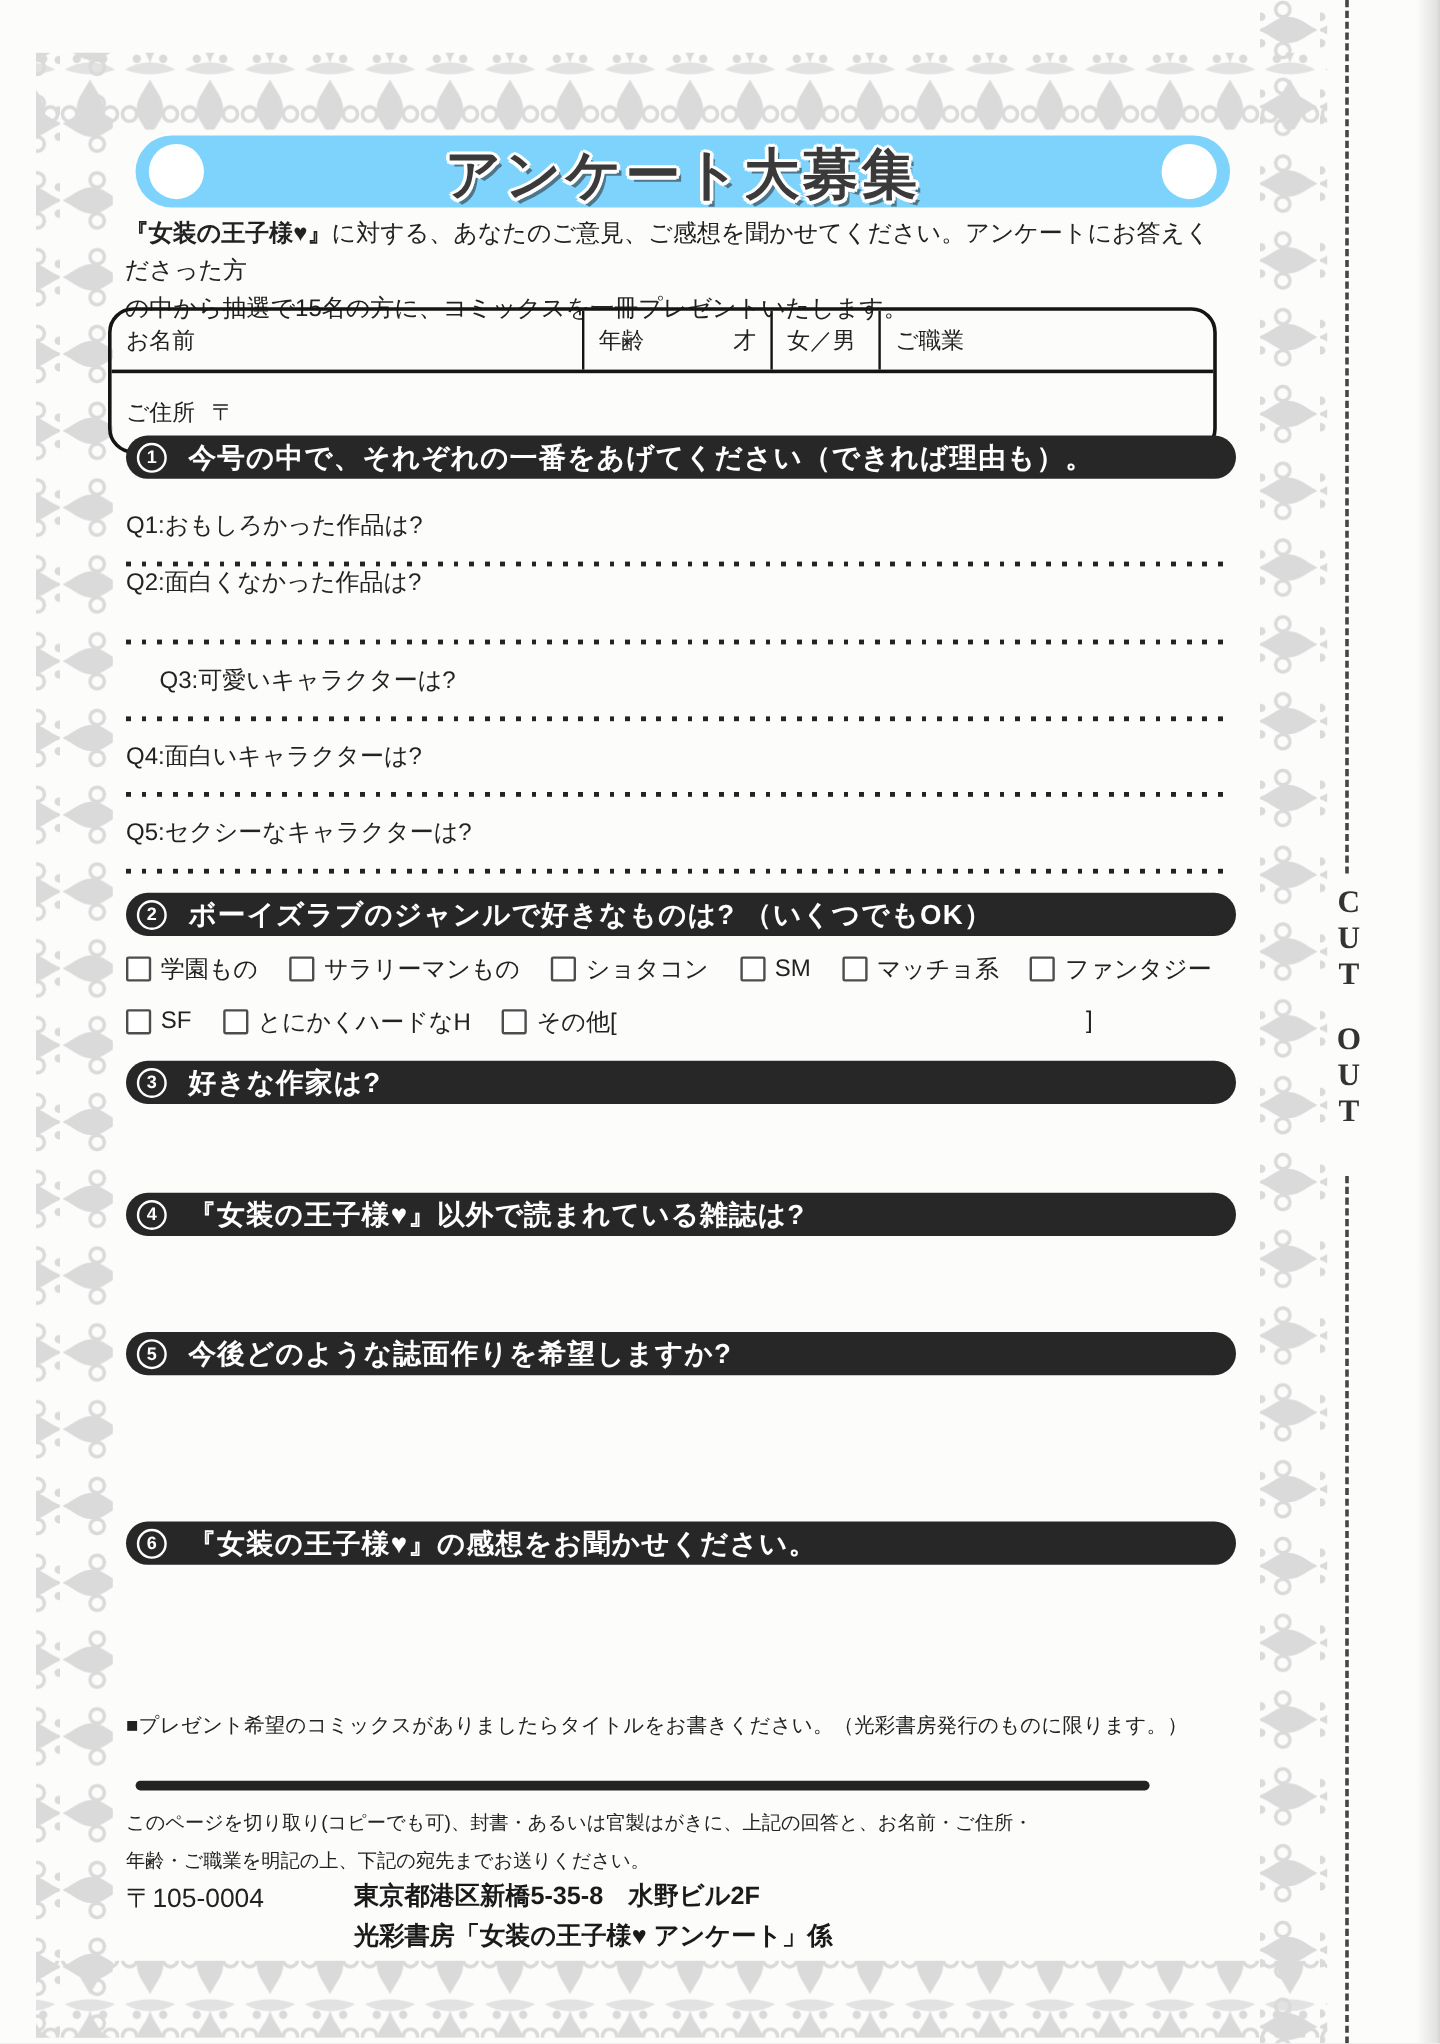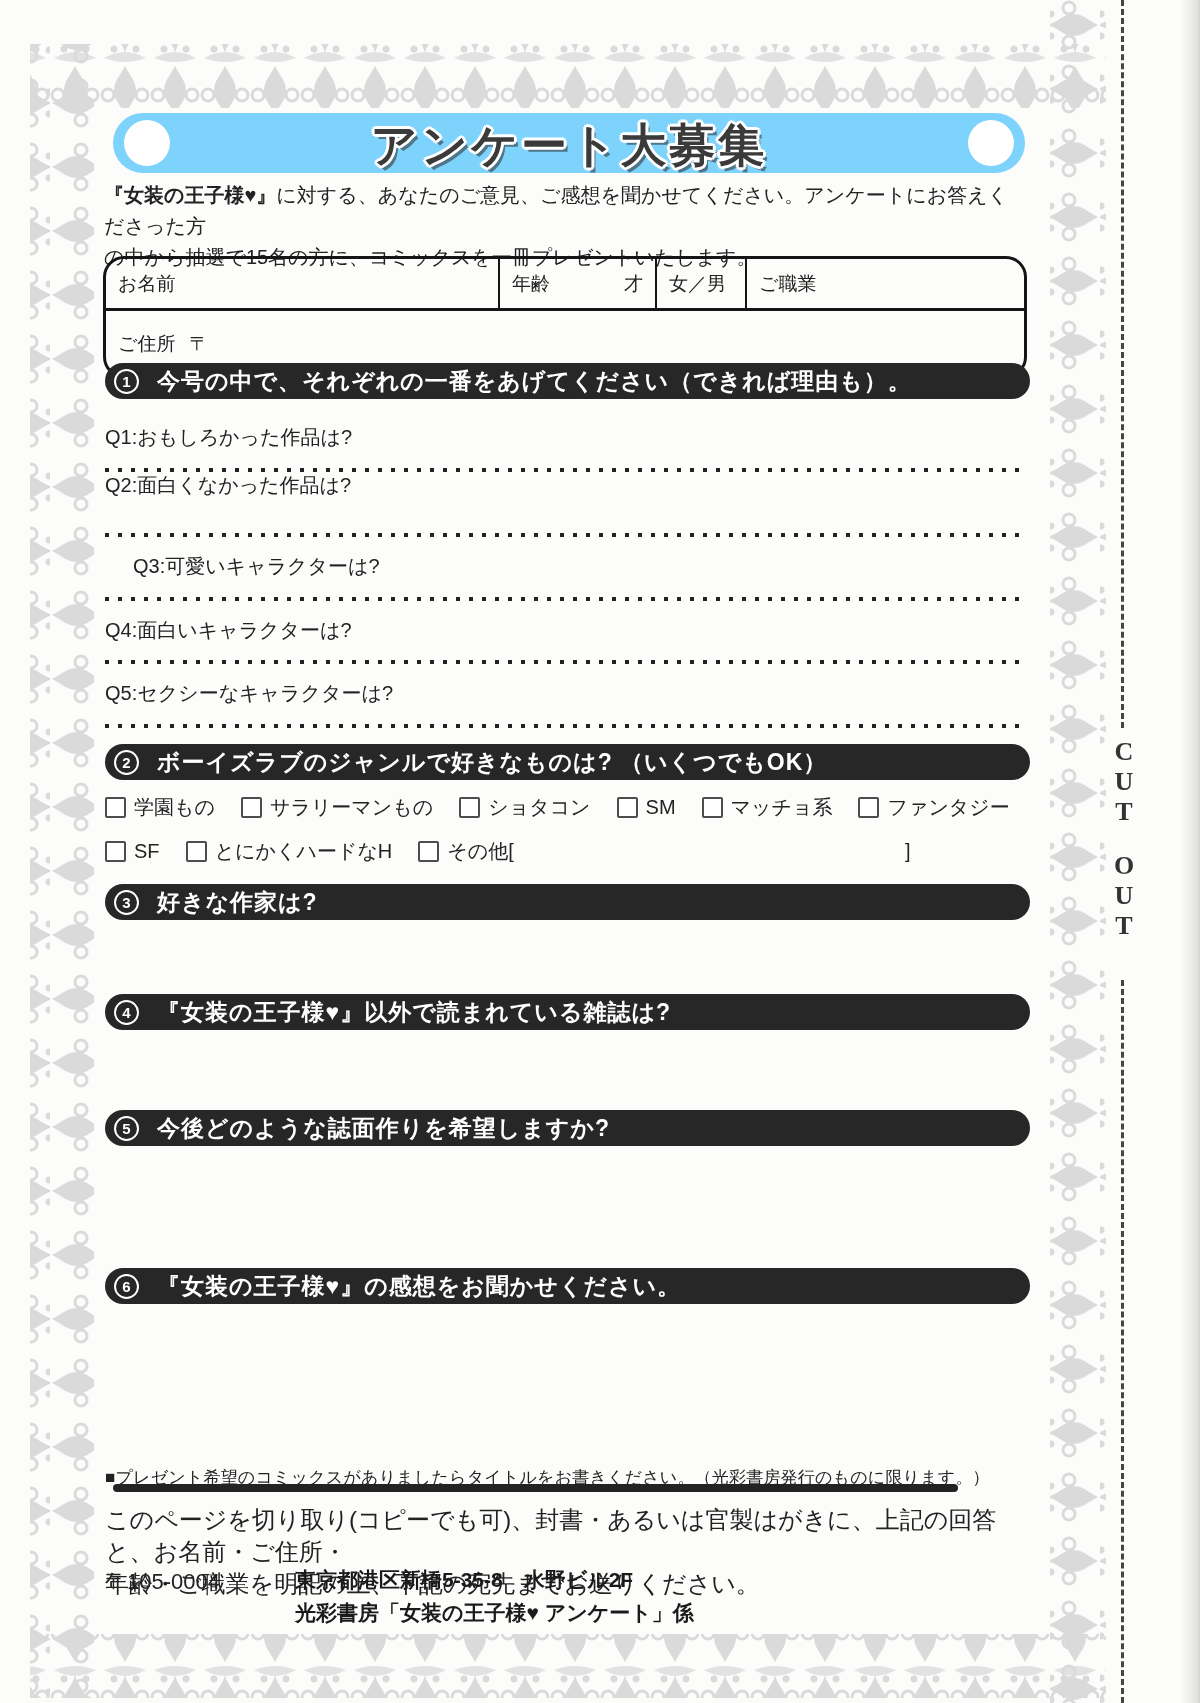--- a/index.html
+++ b/index.html
@@ -31,21 +31,21 @@
       -2px -2px 0 #fff,2px -2px 0 #fff,-2px 2px 0 #fff,2px 2px 0 #fff,
       4px 5px 0 rgba(40,40,40,.55);
   }
 
   
   .intro{left:104px;top:180px;width:905px;font-size:20px;line-height:31px;color:#222;}
   .intro b{font-weight:800;}
 
   
   .formbox{
-    left:103px;top:256px;width:924px;height:122px;
+    left:90px;top:256px;width:924px;height:122px;
     border:3px solid #151515;border-radius:21px;box-sizing:border-box;
   }
   .formrow1{display:flex;height:49px;border-bottom:3px solid #151515;}
   .fcell{box-sizing:border-box;display:flex;align-items:center;padding:0 12px;font-size:19px;color:#222;}
   .fcell.bdr{border-right:2px solid #151515;}
   .c-name{width:394px;}
   .c-age{width:157px;justify-content:space-between;}
   .c-gender{width:90px;}
   .c-occ{flex:1;}
   .formrow2{display:flex;align-items:center;height:42px;padding:12px 12px;font-size:19px;color:#222;gap:14px;}
@@ -70,21 +70,21 @@
 
   
   .cbrow{left:105px;display:flex;align-items:center;gap:26px;}
   .cbitem{display:flex;align-items:center;gap:8px;font-size:20px;color:#222;white-space:nowrap;}
   .cbox{width:21px;height:21px;border:2px solid #4d4d4d;border-radius:2px;background:#fff;box-sizing:border-box;flex:0 0 auto;}
   .bracket-close{left:905px;font-size:20px;color:#222;}
 
   
   .present{left:105px;font-size:17px;color:#222;letter-spacing:0.2px;}
   .divider{left:113px;width:845px;height:8px;background:#232323;border-radius:4px;}
-  .instr{left:105px;width:905px;font-size:24px;line-height:32px;color:#222;}
+  .instr{left:105px;width:905px;font-size:16px;line-height:32px;color:#222;}
   .postal{left:105px;font-size:22px;color:#222;}
   .addr{left:295px;font-size:21px;font-weight:800;color:#1a1a1a;}
 
   
   .cutline{left:1121px;width:0;border-left:3px dashed #454545;}
   .cutout{
     left:1104px;top:737px;width:40px;text-align:center;
     font-family:"Liberation Serif","DejaVu Serif",serif;
     font-size:26px;font-weight:700;color:#333;line-height:30px;letter-spacing:0;
   }
@@ -251,21 +251,21 @@
   <div class="abs secbar" style="top:1110px;">
     <span class="badge">5</span>
     <span class="sectitle">今後どのような誌面作りを希望しますか?</span>
   </div>
 
   <div class="abs secbar" style="top:1268px;">
     <span class="badge">6</span>
     <span class="sectitle">『女装の王子様♥』の感想をお聞かせください。</span>
   </div>
 
-  <div class="abs present" style="top:1466px;">■プレゼント希望のコミックスがありましたらタイトルをお書きください。（光彩書房発行のものに限ります。）</div>
+  <div class="abs present" style="top:1426px;">■プレゼント希望のコミックスがありましたらタイトルをお書きください。（光彩書房発行のものに限ります。）</div>
 
   <div class="abs divider" style="top:1484px;"></div>
 
   <div class="abs instr" style="top:1504px;">
     <div>このページを切り取り(コピーでも可)、封書・あるいは官製はがきに、上記の回答と、お名前・ご住所・</div>
     <div>年齢・ご職業を明記の上、下記の宛先までお送りください。</div>
   </div>
 
   <div class="abs postal" style="top:1567px;">〒105-0004</div>
   <div class="abs addr" style="top:1566px;">東京都港区新橋5-35-8　水野ビル2F</div>

